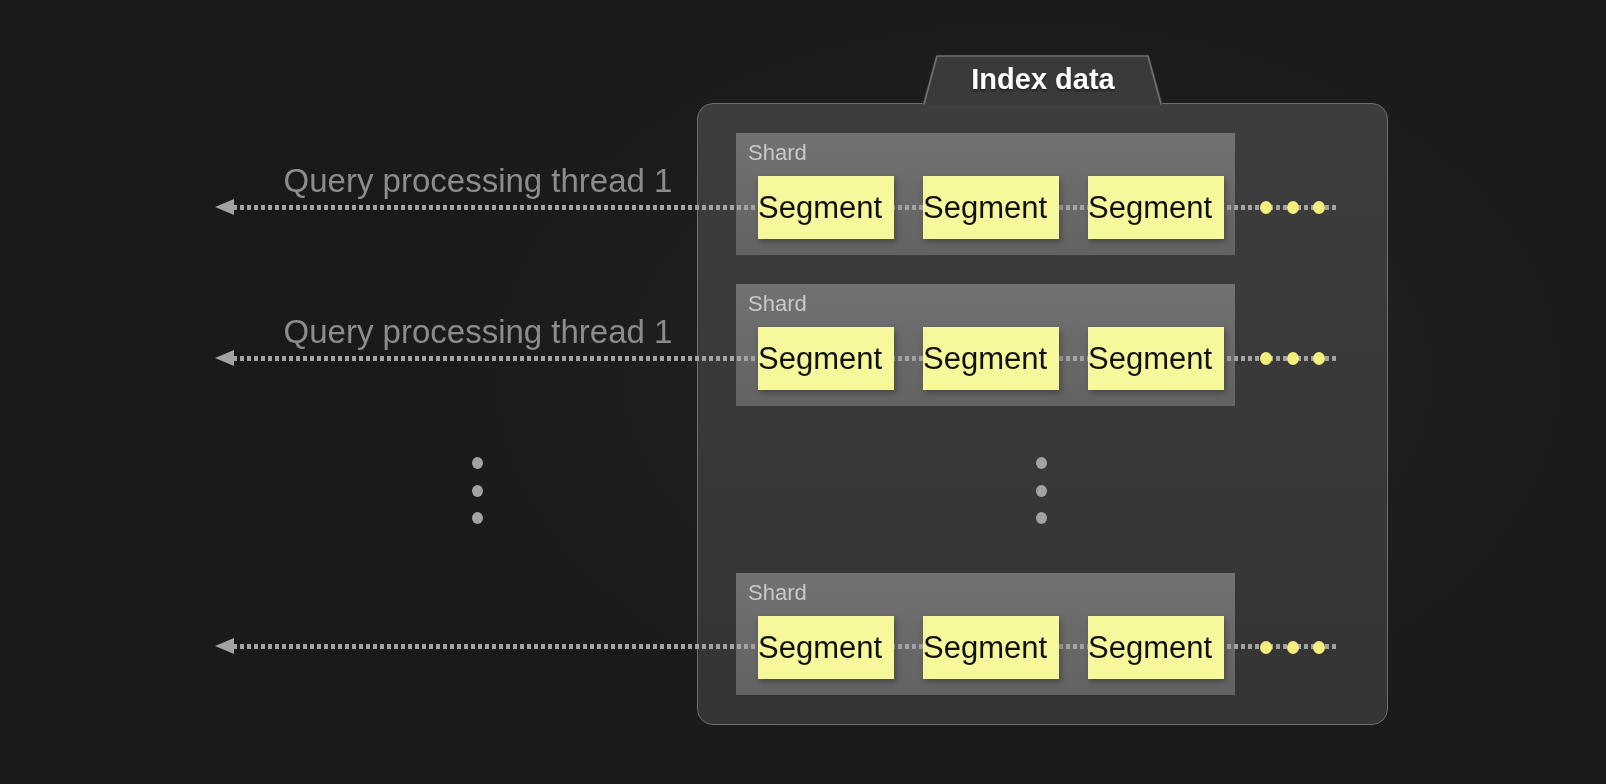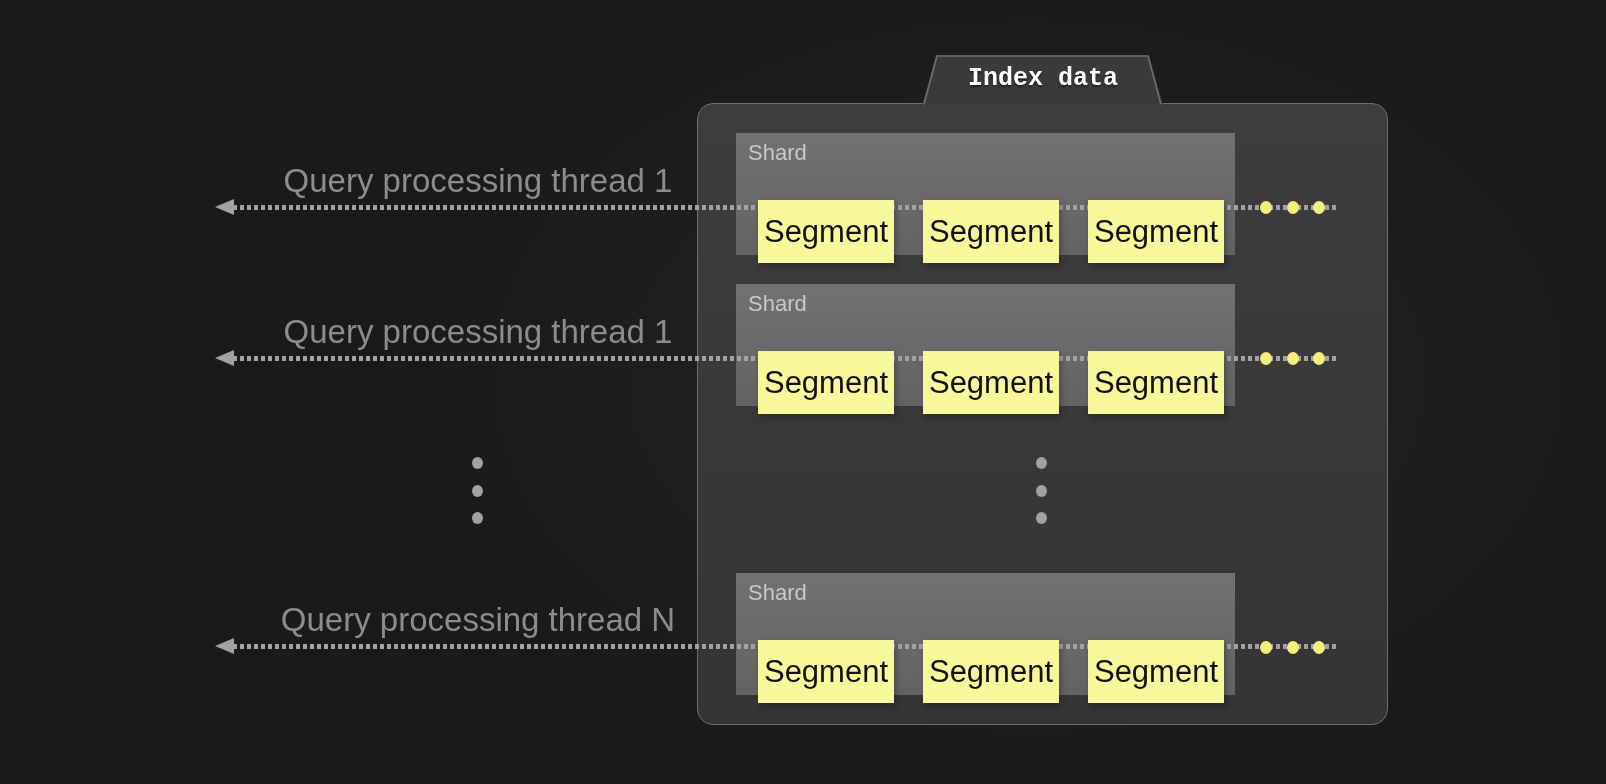--- a/index.html
+++ b/index.html
@@ -32,26 +32,25 @@
   }
 
   
   .tab-svg { position: absolute; left: 915px; top: 53px; }
   .tab-label {
     position: absolute;
     left: 920px; top: 55px;
     width: 246px; height: 48px;
     line-height: 48px;
     text-align: center;
-    font-size: 25px;
+    font-size: 29px;
     font-weight: bold;
     color: var(--title-text, #ffffff);
     text-shadow: 0 2px 2px rgba(0,0,0,0.45);
     z-index: 2;
-    font-family: Liberation Mono, monospace;
   }
 
   
   .shard {
     position: absolute;
     left: 736px;
     width: 499px; height: 122px;
     background:
       linear-gradient(180deg, rgba(255,255,255,0.05), rgba(0,0,0,0.07)),
       var(--shard-fill, #6a6a6a);
@@ -60,27 +59,25 @@
     position: absolute;
     left: 12px; top: 7px;
     font-size: 22px;
     color: var(--shard-label-text, #c9c9c9);
   }
   .segment {
     position: absolute;
     top: 43px;
     width: 136px; height: 63px;
     line-height: 63px;
-    text-align: center;
     font-size: 31px;
     color: var(--segment-text, #111111);
     background: var(--segment-fill, #f7f79b);
     box-shadow: 2px 3px 6px rgba(0,0,0,0.30);
     z-index: 2;
-    margin-top: 24px;
   }
   .seg-1 { left: 22px; }
   .seg-2 { left: 187px; }
   .seg-3 { left: 352px; }
 
   .hdot {
     position: absolute;
     top: 68px;
     width: 12px; height: 13px;
     border-radius: 50%;
@@ -146,21 +143,20 @@
   <div class="dash-line" style="top:205px"></div>
   <div class="arrow-head" style="top:199px"></div>
   <div class="thread-label" style="top:166px">Query processing thread 1</div>
 
   <div class="dash-line" style="top:356px"></div>
   <div class="arrow-head" style="top:350px"></div>
   <div class="thread-label" style="top:317px">Query processing thread 1</div>
 
   <div class="dash-line" style="top:644px"></div>
   <div class="arrow-head" style="top:638px"></div>
-  <div class="thread-label" style="top:605px">Query processing thread N</div>
 
   <div class="shard" style="top:133px">
     <div class="shard-label">Shard</div>
     <div class="segment seg-1">Segment</div>
     <div class="segment seg-2">Segment</div>
     <div class="segment seg-3">Segment</div>
     <div class="hdot hdot-1"></div>
     <div class="hdot hdot-2"></div>
     <div class="hdot hdot-3"></div>
   </div>

